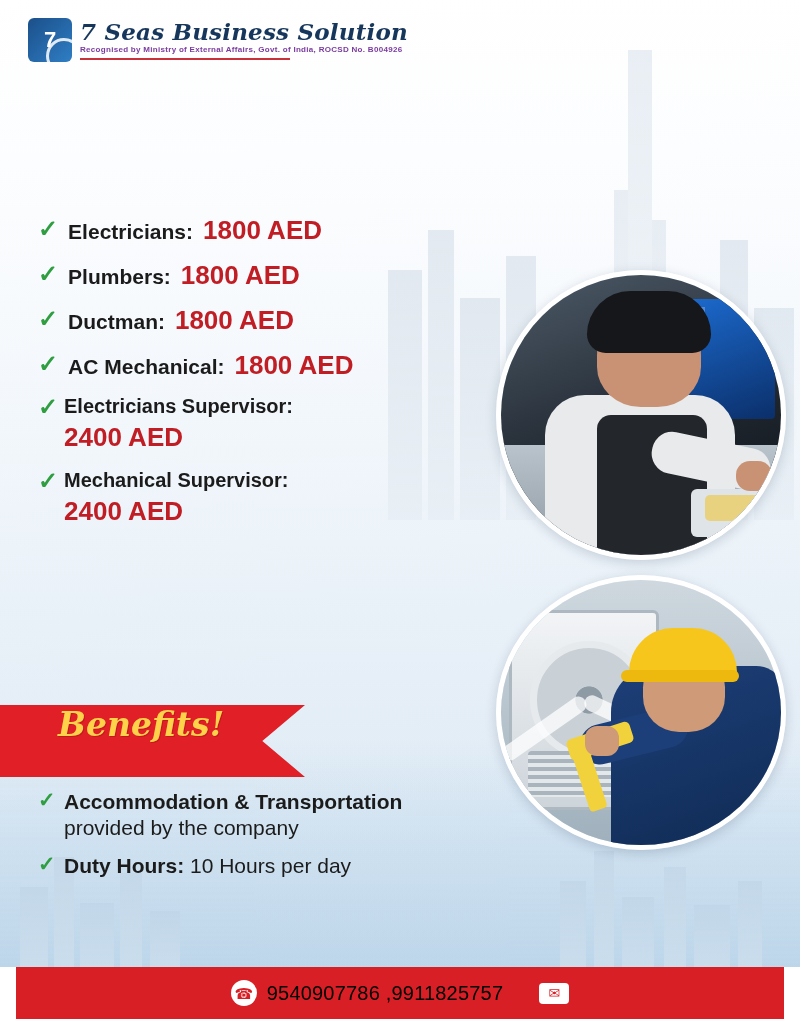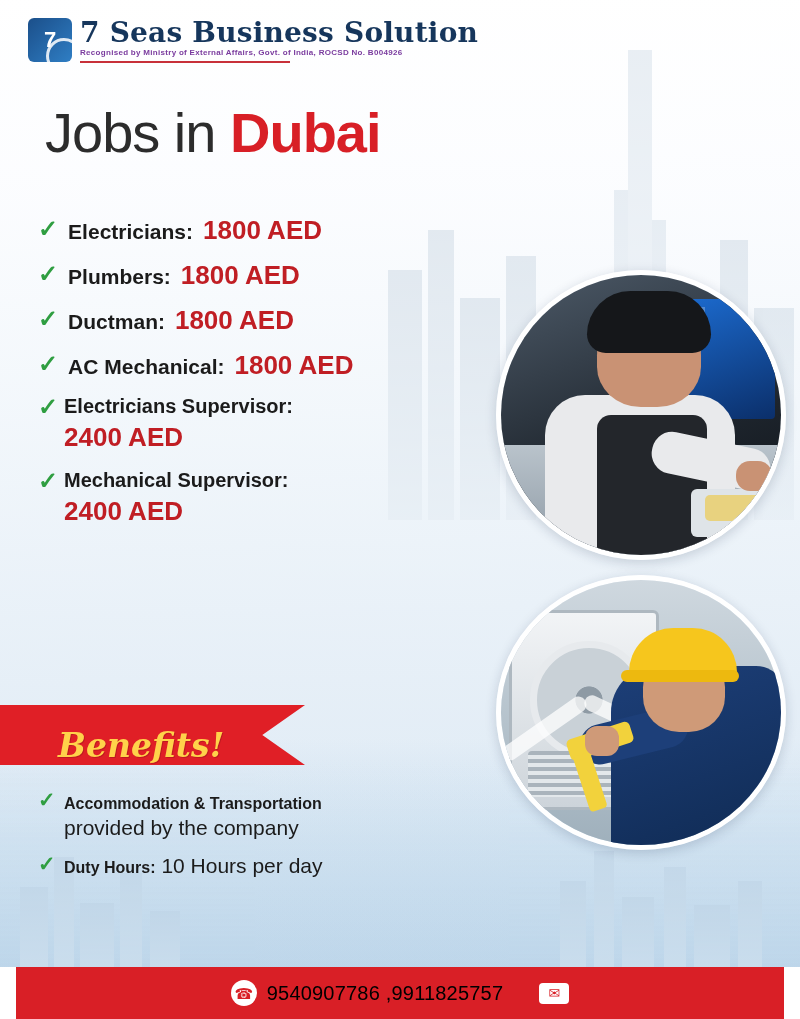--- a/index.html
+++ b/index.html
@@ -58,22 +58,22 @@
     color: #fff; font-size: 22px; font-weight: bold;
     position: relative; overflow: hidden;
   }
   .logo-mark::after {
     content: ""; position: absolute; width: 30px; height: 30px; border-radius: 50%;
     border: 3px solid rgba(255,255,255,.85); right: -10px; bottom: -12px;
   }
   .logo-text { line-height: 1.05; }
   .logo-title {
     font-family: "DejaVu Serif", serif;
-    font-weight: bold;
-    font-size: 28px; color: #16365c; letter-spacing: .2px;
+    font-style: italic; font-weight: bold;
+    font-size: 23px; color: #16365c; letter-spacing: .2px;
   }
   .logo-sub {
     font-size: 8px; color: #7a3b9e; letter-spacing: .3px;
     margin-top: 2px; font-weight: bold;
   }
   .logo-rule { width: 210px; height: 2px; background: #c8303a; margin-top: 3px; }
 
   
   .headline {
     position: absolute; left: 45px; top: 100px; z-index: 6;
@@ -102,39 +102,39 @@
     font-size: 26px; font-weight: bold; color: #c01e24; white-space: nowrap;
   }
   .job.two-line { display: block; position: relative; padding-left: 26px; margin-bottom: 16px; }
   .job.two-line .tick { position: absolute; left: 0; top: 2px; }
   .job.two-line .job-title { display: block; font-size: 20px; }
   .job.two-line .job-pay { display: block; margin-top: 4px; font-size: 26px; }
 
   
   .ribbon {
     position: absolute; left: 0; top: 705px; z-index: 7;
-    width: 305px; height: 60px;
+    width: 305px; height: 72px;
     background: #e01f26;
     clip-path: polygon(0 0, 100% 0, 86% 50%, 100% 100%, 0 100%);
-    display: flex; align-items: flex-end;
+    display: flex; align-items: flex-start;
   }
   .ribbon span {
     font-family: "DejaVu Serif", serif;
     font-style: italic; font-weight: bold;
     font-size: 33px; color: #ffd24a; padding-left: 58px;
     text-shadow: 1px 1px 0 rgba(0,0,0,.15);
   }
 
   
   .benefits {
     position: absolute; left: 38px; top: 790px; z-index: 6; width: 490px;
   }
   .ben { position: relative; padding-left: 26px; margin-bottom: 14px; }
   .ben .tick { position: absolute; left: 0; top: 1px; font-size: 21px; }
-  .ben-strong { font-size: 16px; font-weight: bold; color: #1b1b1b; }
+  .ben-strong { font-size: 21px; font-weight: bold; color: #1b1b1b; }
   .ben-normal { font-size: 21px; font-weight: normal; color: #1b1b1b; }
   .ben-line2 { font-size: 21px; color: #1b1b1b; margin-top: 2px; }
 
   
   .photo {
     position: absolute; border-radius: 50%; overflow: hidden;
     border: 5px solid #ffffff; z-index: 5;
     box-shadow: 0 3px 12px rgba(20,40,70,.18);
   }
   .photo-chef { right: 14px; top: 270px; width: 290px; height: 290px; }
@@ -233,23 +233,20 @@
 
   <div class="logo-wrap">
     <div class="logo-mark">7</div>
     <div class="logo-text">
       <div class="logo-title">7 Seas Business Solution</div>
       <div class="logo-sub">Recognised by Ministry of External Affairs, Govt. of India, ROCSD No. B004926</div>
       <div class="logo-rule"></div>
     </div>
   </div>
 
-  <div class="headline">
-    <span>Jobs in </span><b>Dubai</b>
-  </div>
 
   <div class="jobs">
 
     <div class="job">
       <span class="tick">✓</span>
       <span class="job-title">Electricians:</span>
       <span class="job-pay">1800 AED</span>
     </div>
 
     <div class="job">

